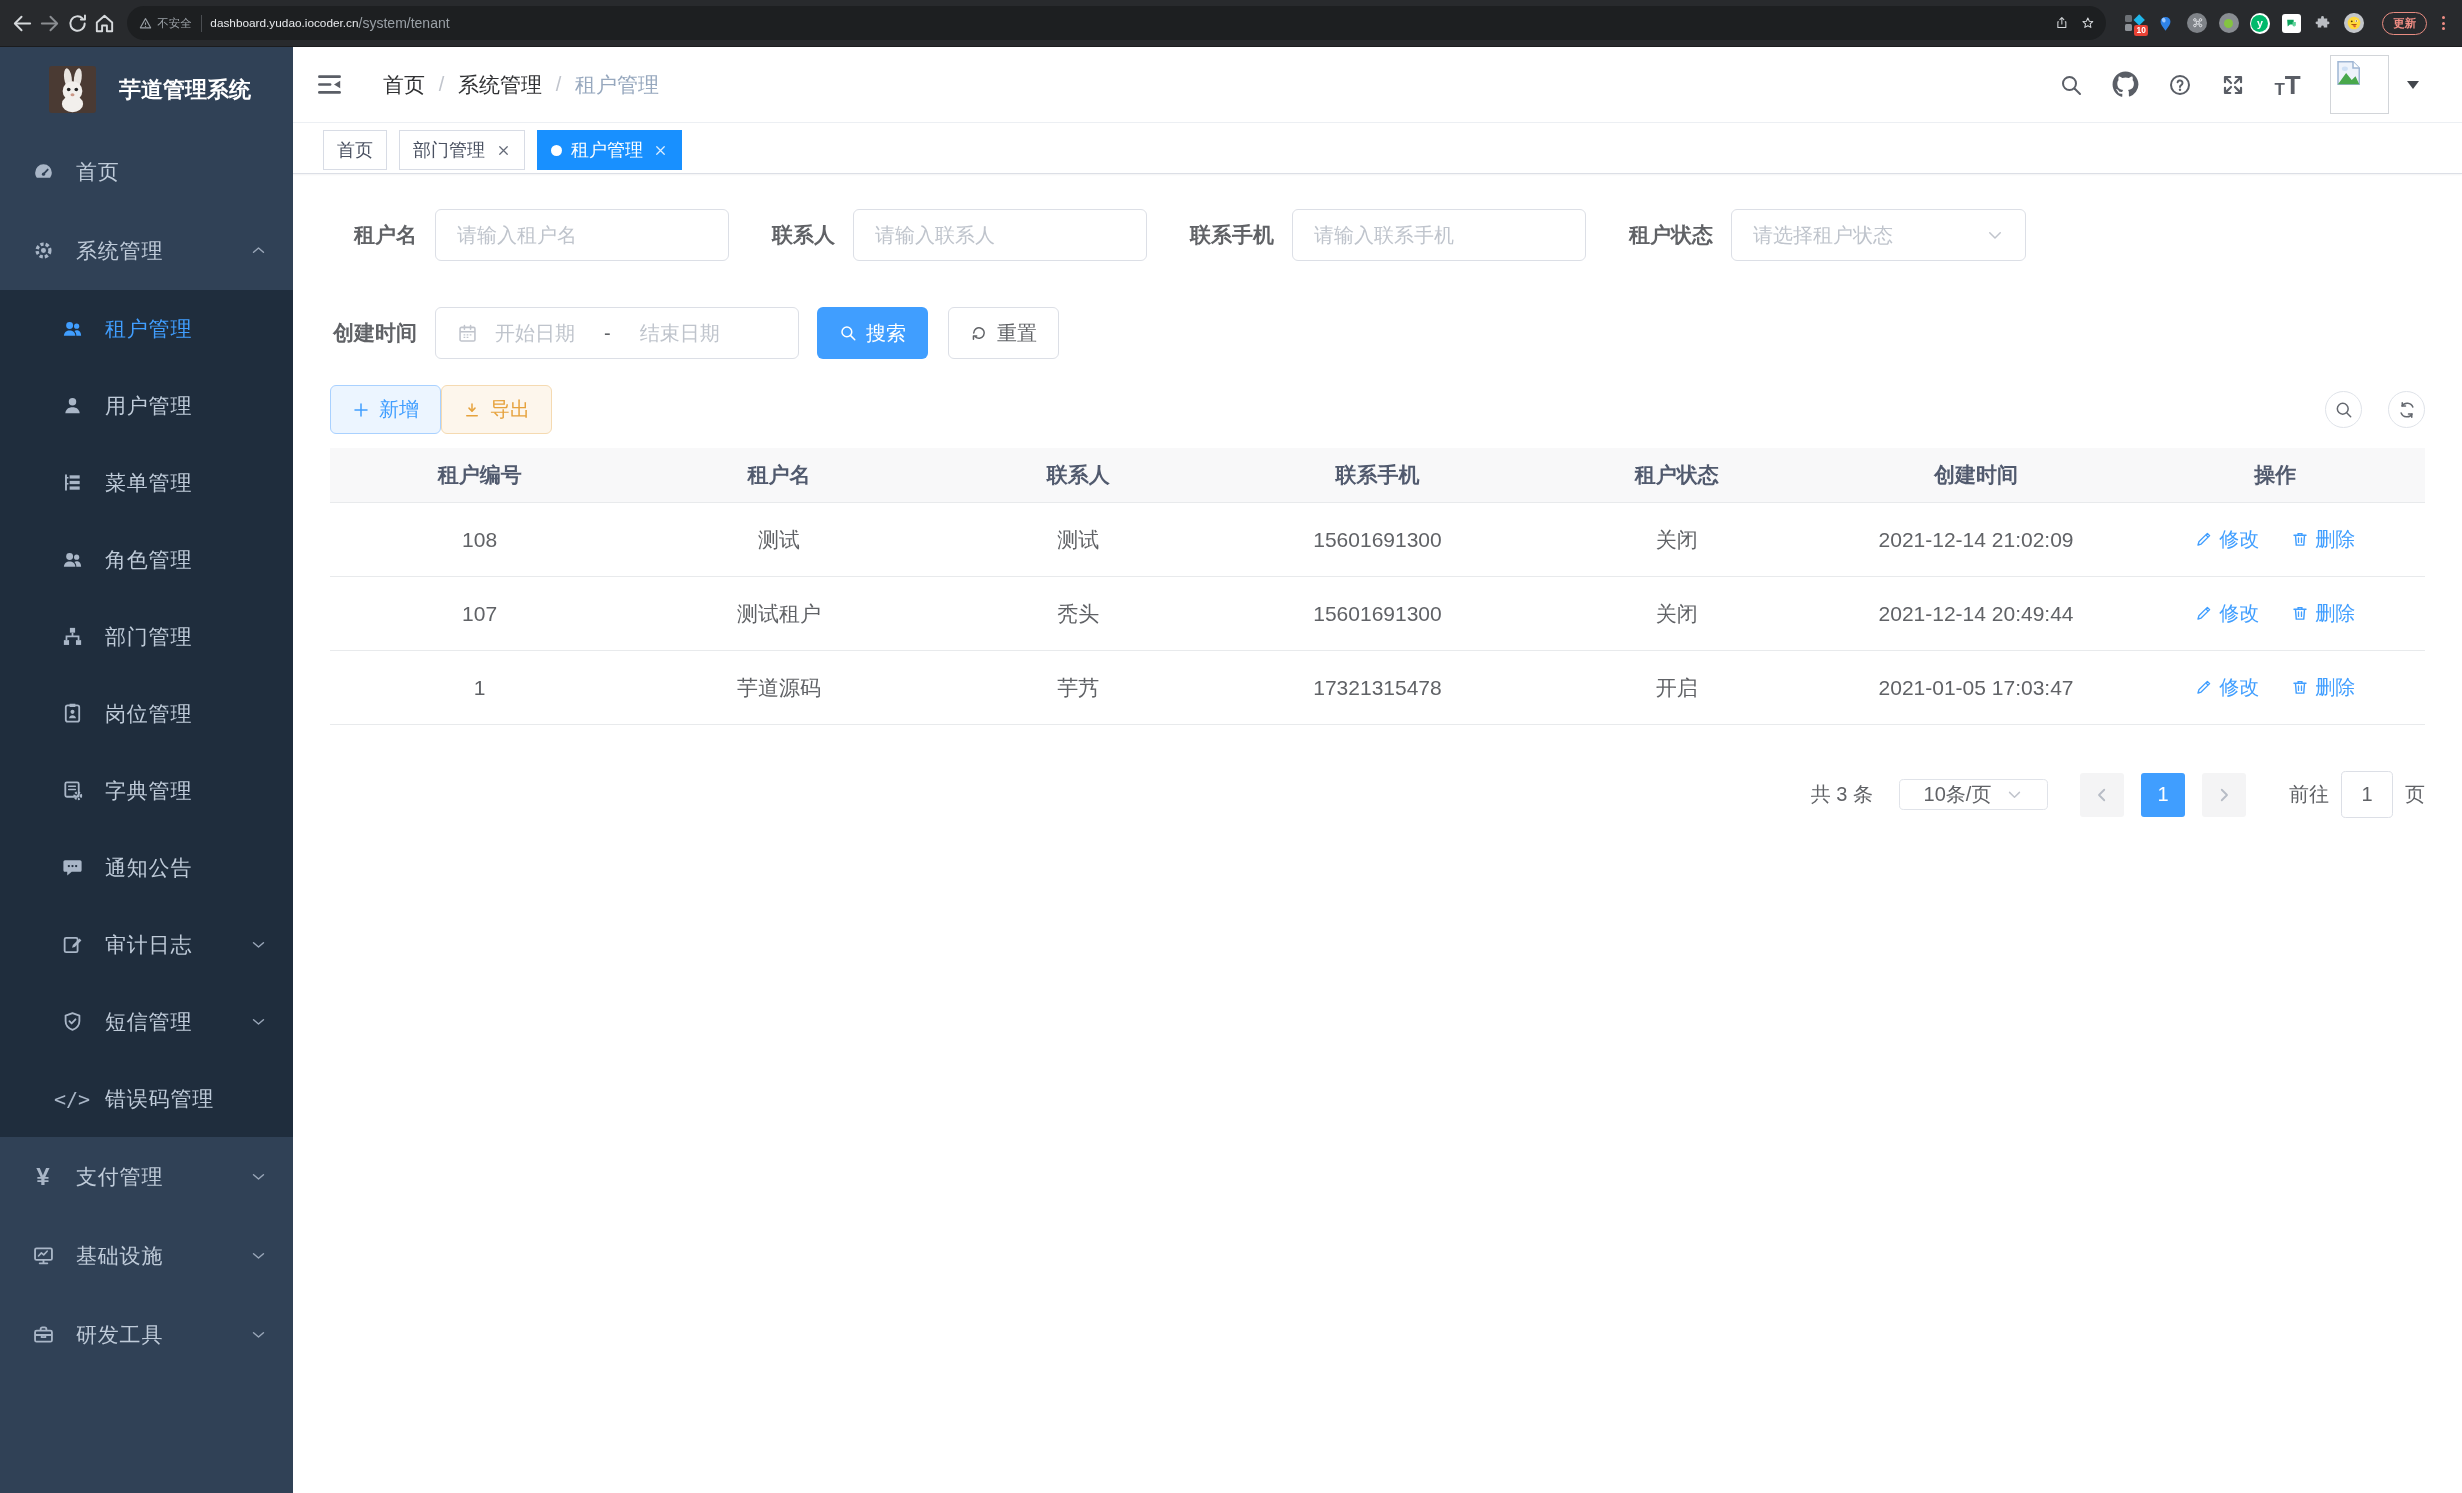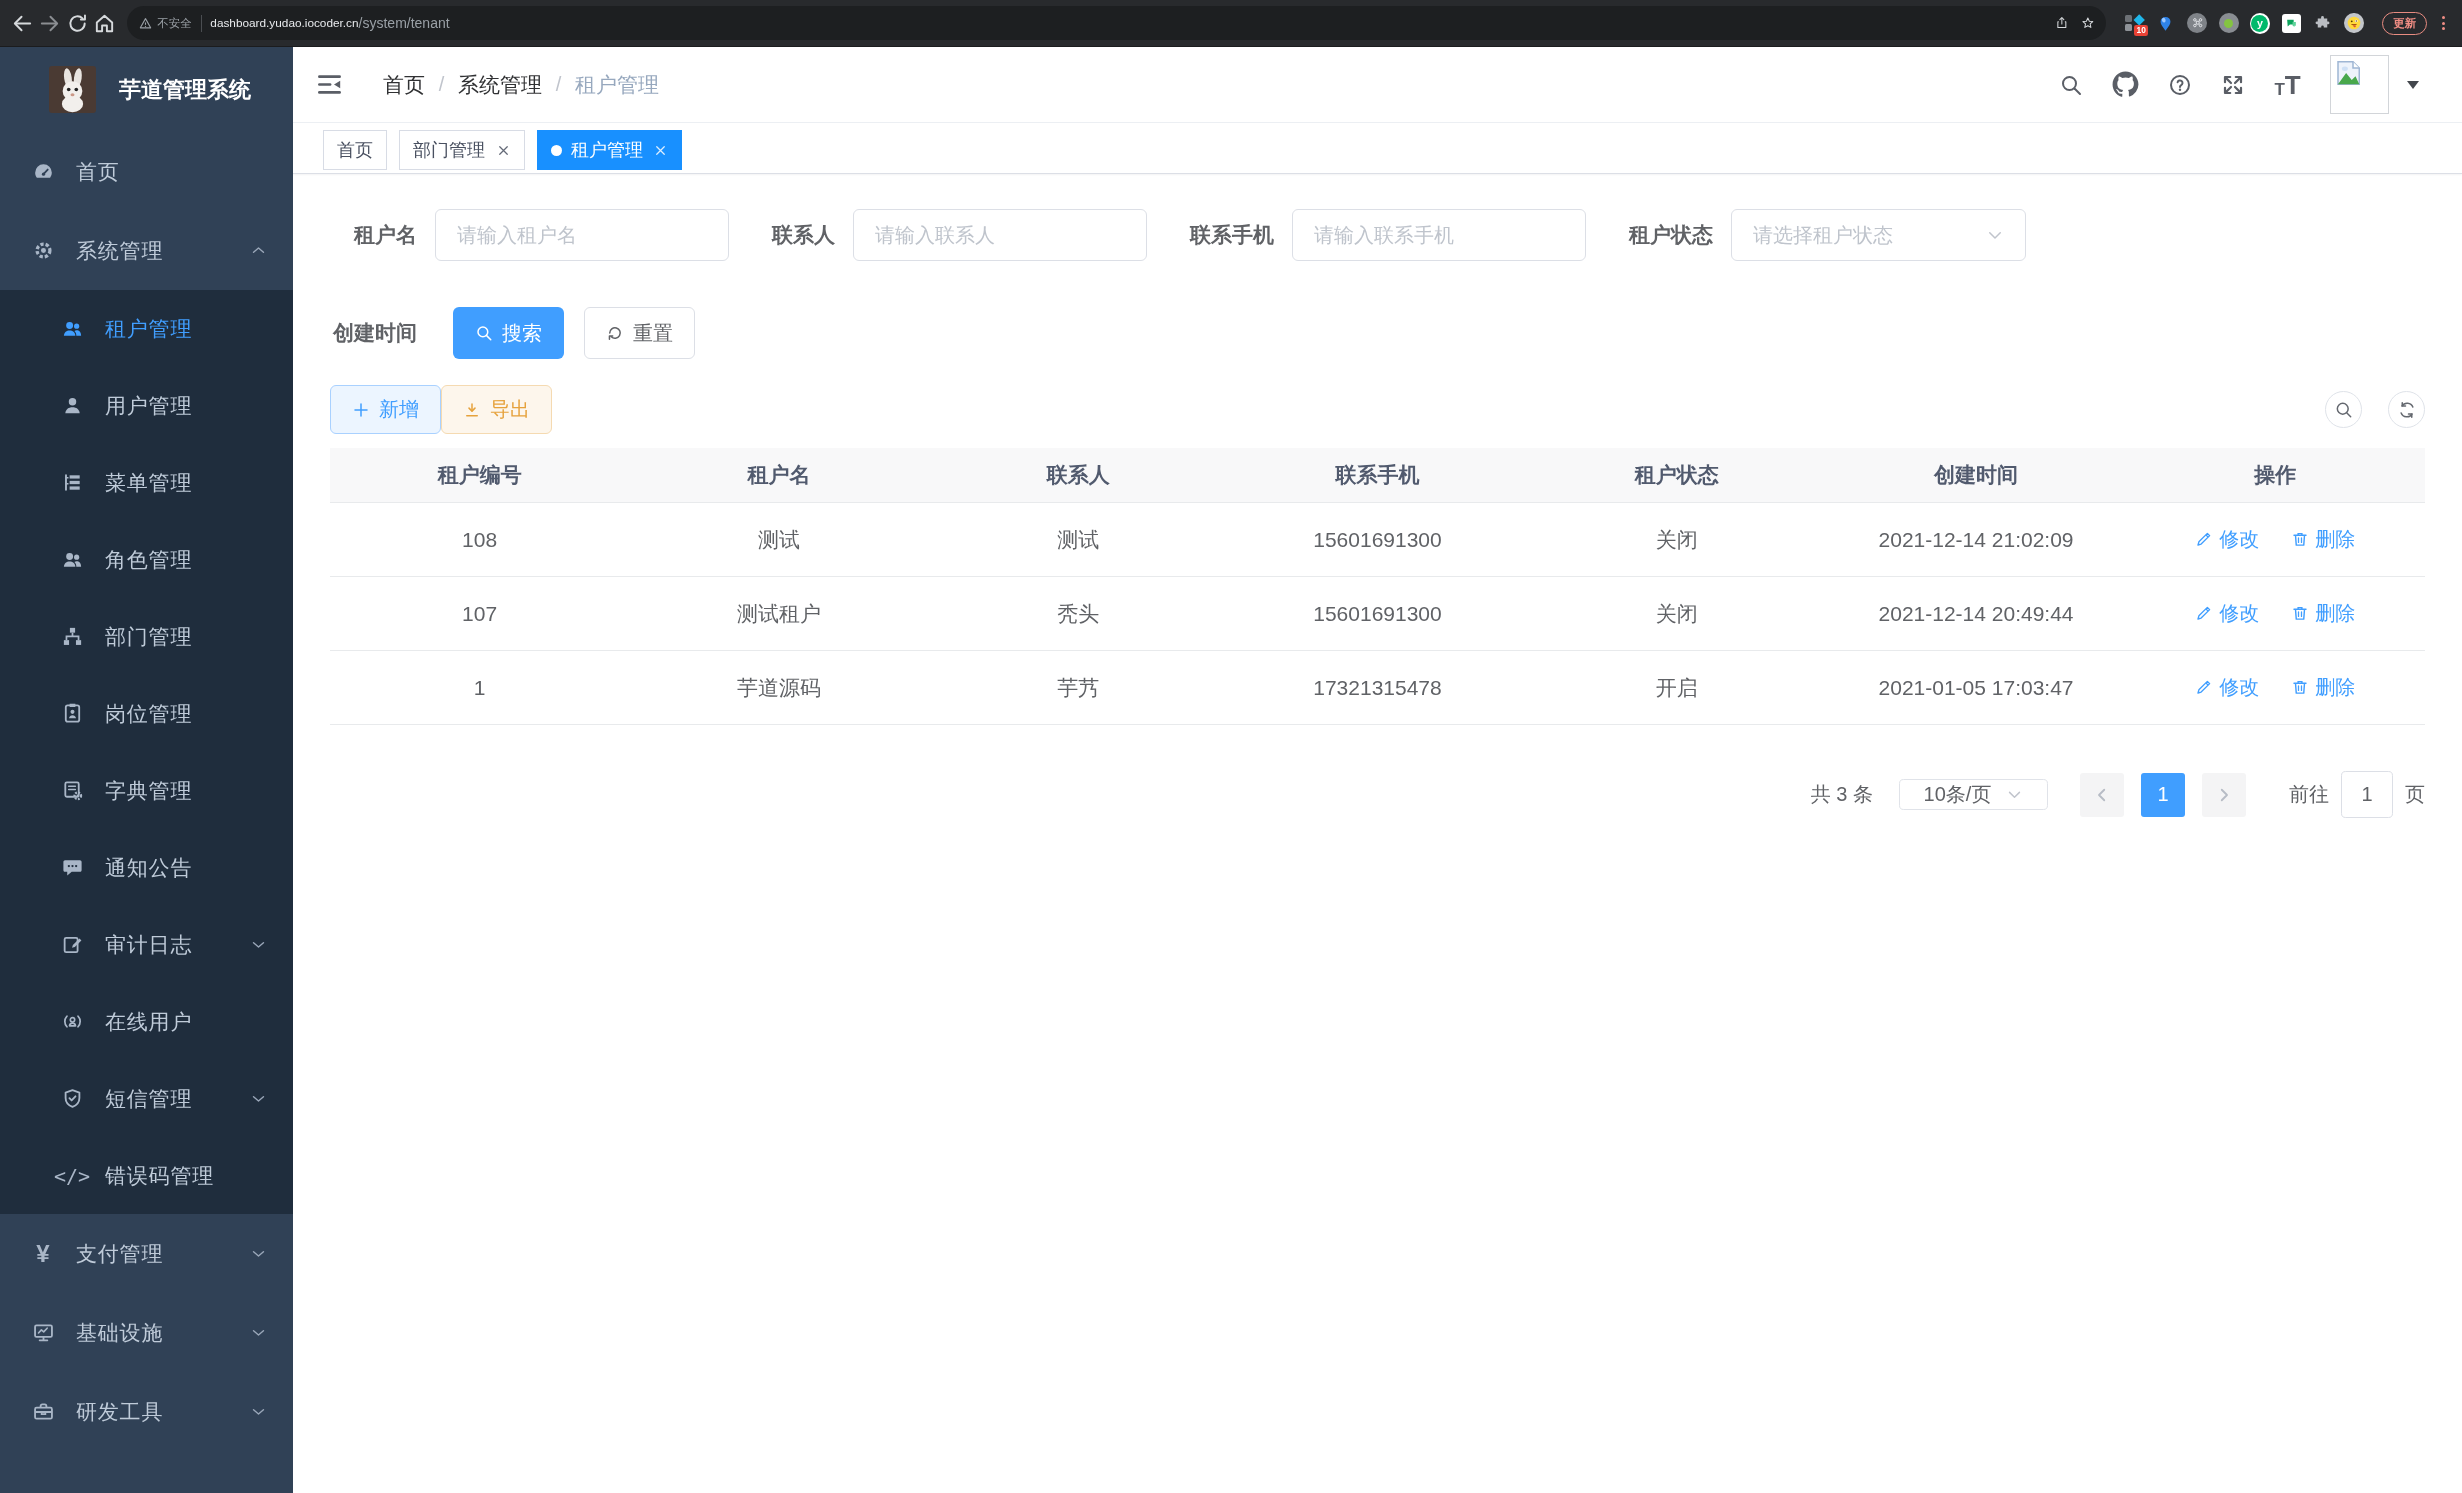--- a/index.html
+++ b/index.html
@@ -407,31 +407,20 @@
           <span class="mi-label">审计日志</span>
           <span class="icon chev">
             <svg viewBox="0 0 24 24">
               <path d="M5 9.5l7 6 7-6" fill="none" stroke="currentColor" stroke-width="2" stroke-linecap="round" stroke-linejoin="round"></path>
             </svg>
           </span>
         </div>
         <div class="menu-item sub">
           <span class="icon mi-icon">
             <svg viewBox="0 0 24 24">
-              <path d="M6.2 6.5a8 8 0 0 0 0 11" fill="none" stroke="currentColor" stroke-width="1.8" stroke-linecap="round"></path>
-              <path d="M17.8 6.5a8 8 0 0 1 0 11" fill="none" stroke="currentColor" stroke-width="1.8" stroke-linecap="round"></path>
-              <circle cx="12" cy="10.3" r="2.3" fill="none" stroke="currentColor" stroke-width="1.7"></circle>
-              <path d="M8.8 16.5c.4-1.8 1.6-2.8 3.2-2.8s2.8 1 3.2 2.8z" fill="none" stroke="currentColor" stroke-width="1.7" stroke-linejoin="round"></path>
-            </svg>
-          </span>
-          <span class="mi-label">在线用户</span>
-        </div>
-        <div class="menu-item sub">
-          <span class="icon mi-icon">
-            <svg viewBox="0 0 24 24">
               <path d="M12 3.2l7.2 2.6v5.6c0 4.6-3.1 7.7-7.2 9.3-4.1-1.6-7.2-4.7-7.2-9.3V5.8z" fill="none" stroke="currentColor" stroke-width="1.9" stroke-linejoin="round"></path>
               <path d="M8.8 11.7l2.3 2.3 4-4.3" fill="none" stroke="currentColor" stroke-width="1.9" stroke-linecap="round" stroke-linejoin="round"></path>
             </svg>
           </span>
           <span class="mi-label">短信管理</span>
           <span class="icon chev">
             <svg viewBox="0 0 24 24">
               <path d="M5 9.5l7 6 7-6" fill="none" stroke="currentColor" stroke-width="2" stroke-linecap="round" stroke-linejoin="round"></path>
             </svg>
           </span>
@@ -609,20 +598,35 @@
                 <svg viewBox="0 0 24 24">
                   <path d="M5 9l7 7 7-7" fill="none" stroke="currentColor" stroke-width="2" stroke-linecap="round" stroke-linejoin="round"></path>
                 </svg>
               </span>
           </span>
         </div>
       </div>
 
       <div class="frow frow2">
         <span class="flabel w">创建时间</span>
+        <span class="inp daterange">
+          <span class="cal icon">
+              <svg viewBox="0 0 24 24">
+                <g fill="none" stroke="currentColor" stroke-width="1.8">
+                  <rect x="3.5" y="5" width="17" height="15.5" rx="1.5"></rect>
+                  <path d="M3.5 10h17"></path>
+                  <path d="M8.5 3v4M15.5 3v4" stroke-linecap="round"></path>
+                  <path d="M7.5 13.5h2M11 13.5h2M14.5 13.5h2M7.5 16.5h2M11 16.5h2" stroke-width="1.4"></path>
+                </g>
+              </svg>
+            </span>
+          <span class="ph">开始日期</span>
+          <span class="sep">-</span>
+          <span class="ph">结束日期</span>
+        </span>
         <span class="btn btn-primary">
           <span class="bic icon">
               <svg viewBox="0 0 24 24">
                 <g fill="none" stroke="currentColor" stroke-width="2" stroke-linecap="round">
                   <circle cx="10.5" cy="10.5" r="6.5"></circle>
                   <path d="M15.5 15.5L21 21"></path>
                 </g>
               </svg>
             </span>
           <span>搜索</span>

